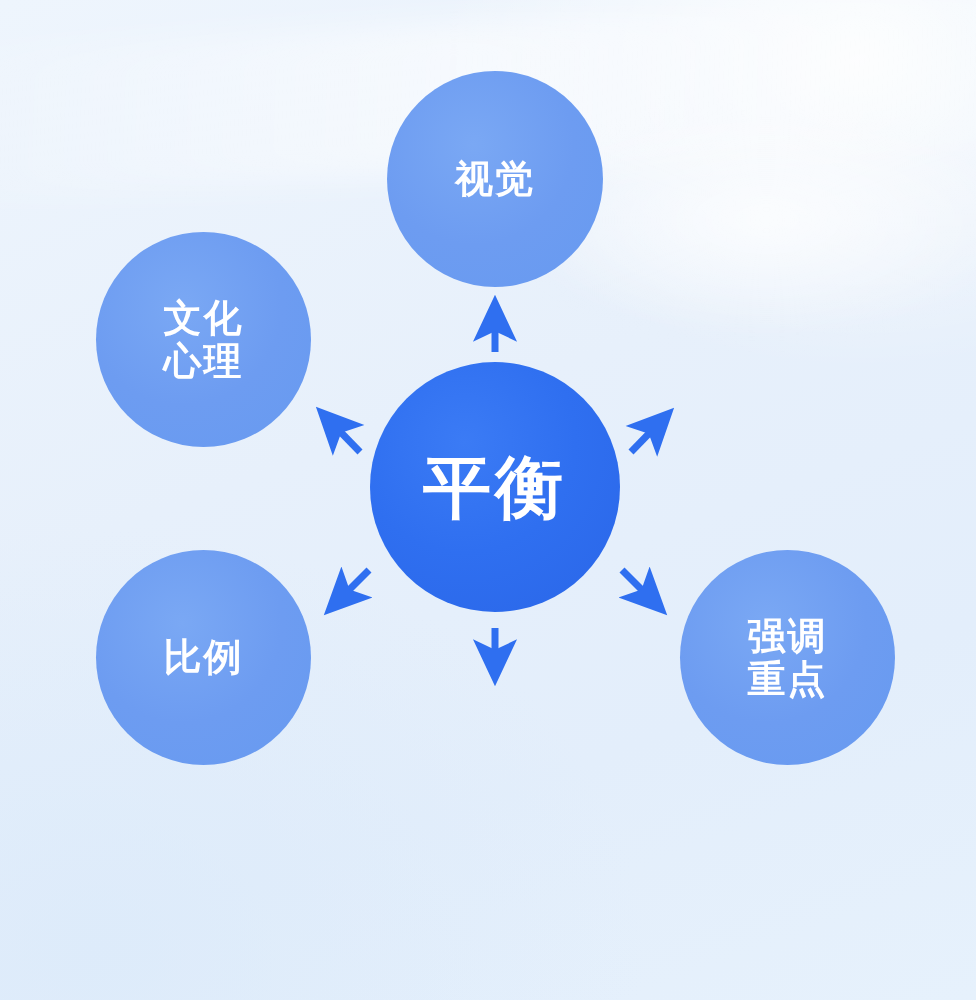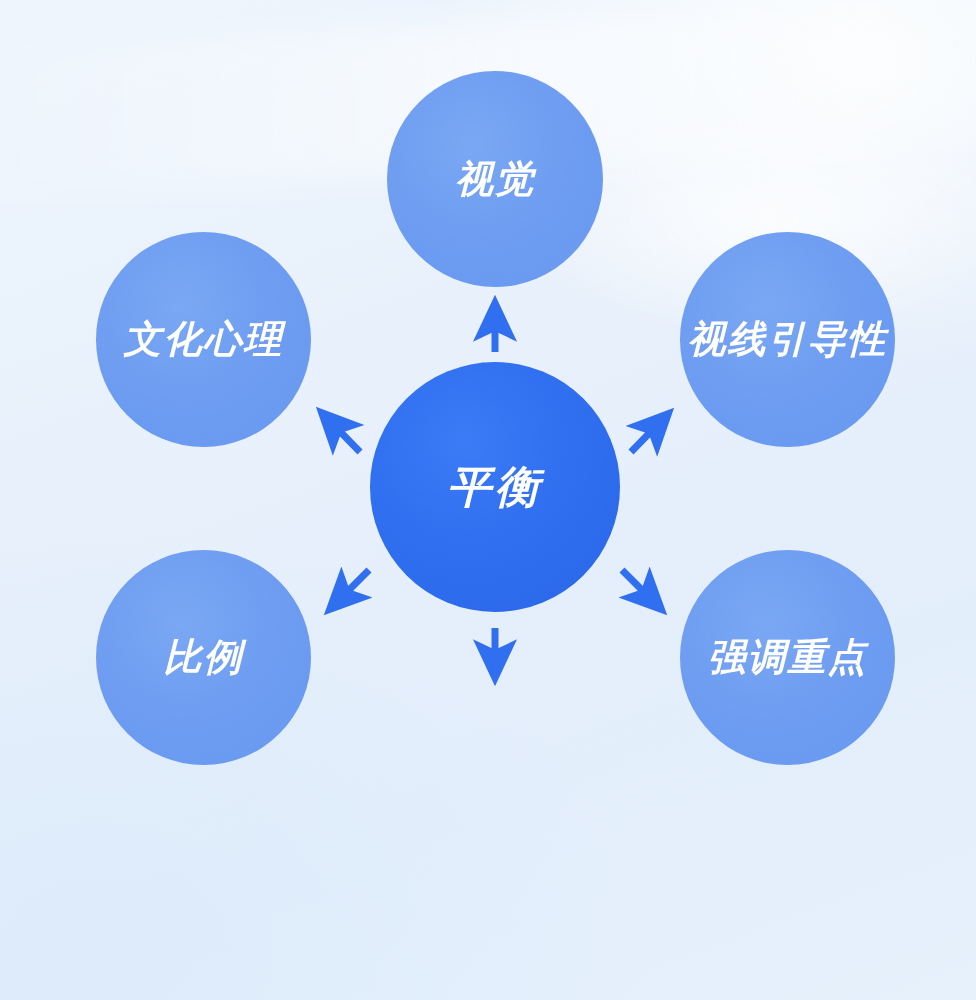--- a/index.html
+++ b/index.html
@@ -44,34 +44,33 @@
     height: 240px;
     background: radial-gradient(ellipse at center, rgba(255,255,255,0.7) 0%, rgba(255,255,255,0) 70%);
     filter: blur(10px);
     pointer-events: none;
   }
 
   .node {
     position: absolute;
     border-radius: 50%;
     display: flex;
-    flex-direction: row;
+    flex-direction: column;
     align-items: center;
     justify-content: center;
     text-align: center;
     color: #ffffff;
     box-sizing: border-box;
     line-height: 1.12;
     letter-spacing: 1px;
-    font-style: italic;
   }
 
   .node-center {
     background: radial-gradient(circle at 38% 32%, #3b7bf5 0%, #2f6ff0 48%, #2a66e8 100%);
-    font-size: 44px;
+    font-size: 68px;
     font-weight: 700;
     letter-spacing: 4px;
   }
 
   .node-satellite {
     background: radial-gradient(circle at 40% 34%, #7aa8f4 0%, #6d9cf1 52%, #679af0 100%);
     font-size: 38px;
     font-weight: 700;
     letter-spacing: 2px;
   }
@@ -113,24 +112,20 @@
   </svg>
 
   <div class="node node-center" style="left:370px; top:362px; width:250px; height:250px;">
     <span class="node-line">平衡</span>
   </div>
 
   <div class="node node-satellite" style="left:387px; top:71px; width:216px; height:216px;">
     <span class="node-line">视觉</span>
   </div>
 
-  <div class="node node-satellite" style="left:680px; top:232px; width:215px; height:215px;">
-    <span class="node-line">视线</span>
-    <span class="node-line">引导性</span>
-  </div>
 
   <div class="node node-satellite" style="left:680px; top:550px; width:215px; height:215px;">
     <span class="node-line">强调</span>
     <span class="node-line">重点</span>
   </div>
 
 
   <div class="node node-satellite" style="left:96px; top:232px; width:215px; height:215px;">
     <span class="node-line">文化</span>
     <span class="node-line">心理</span>

